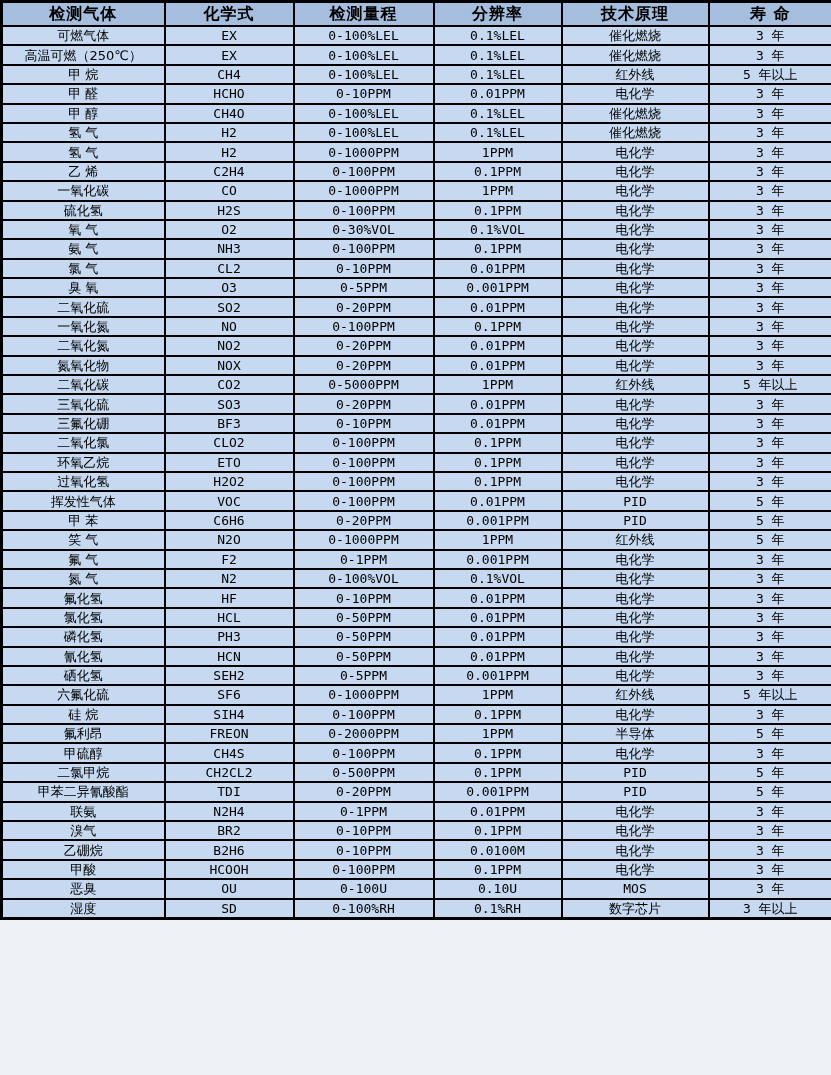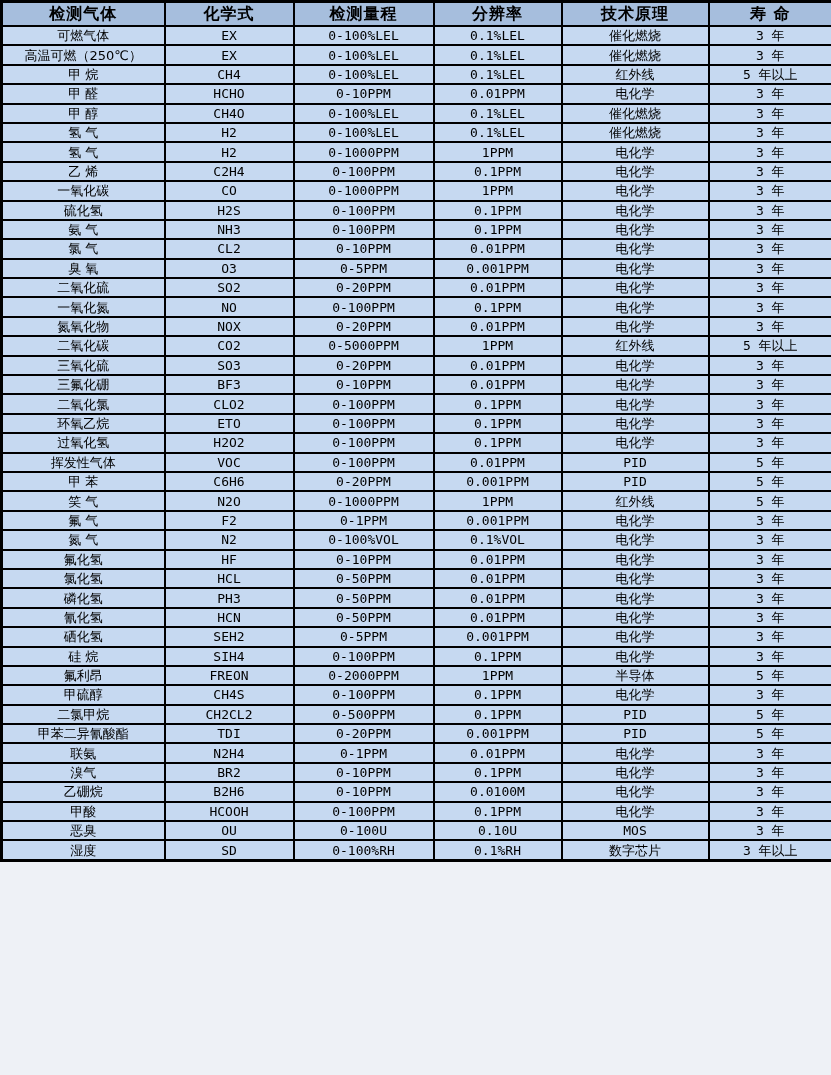--- a/index.html
+++ b/index.html
@@ -147,20 +147,28 @@
         </tr>
         <tr>
           <td class="gas-name">硫化氢</td>
           <td>H2S</td>
           <td>0-100PPM</td>
           <td>0.1PPM</td>
           <td>电化学</td>
           <td>3 年</td>
         </tr>
         <tr>
+          <td class="gas-name">氧 气</td>
+          <td>O2</td>
+          <td>0-30%VOL</td>
+          <td>0.1%VOL</td>
+          <td>电化学</td>
+          <td>3 年</td>
+        </tr>
+        <tr>
           <td class="gas-name">氨 气</td>
           <td>NH3</td>
           <td>0-100PPM</td>
           <td>0.1PPM</td>
           <td>电化学</td>
           <td>3 年</td>
         </tr>
         <tr>
           <td class="gas-name">氯 气</td>
           <td>CL2</td>
@@ -187,20 +195,28 @@
         </tr>
         <tr>
           <td class="gas-name">一氧化氮</td>
           <td>NO</td>
           <td>0-100PPM</td>
           <td>0.1PPM</td>
           <td>电化学</td>
           <td>3 年</td>
         </tr>
         <tr>
+          <td class="gas-name">二氧化氮</td>
+          <td>NO2</td>
+          <td>0-20PPM</td>
+          <td>0.01PPM</td>
+          <td>电化学</td>
+          <td>3 年</td>
+        </tr>
+        <tr>
           <td class="gas-name">氮氧化物</td>
           <td>NOX</td>
           <td>0-20PPM</td>
           <td>0.01PPM</td>
           <td>电化学</td>
           <td>3 年</td>
         </tr>
         <tr>
           <td class="gas-name">二氧化碳</td>
           <td>CO2</td>
@@ -321,20 +337,28 @@
           <td>电化学</td>
           <td>3 年</td>
         </tr>
         <tr>
           <td class="gas-name">硒化氢</td>
           <td>SEH2</td>
           <td>0-5PPM</td>
           <td>0.001PPM</td>
           <td>电化学</td>
           <td>3 年</td>
+        </tr>
+        <tr>
+          <td class="gas-name">六氟化硫</td>
+          <td>SF6</td>
+          <td>0-1000PPM</td>
+          <td>1PPM</td>
+          <td>红外线</td>
+          <td>5 年以上</td>
         </tr>
         <tr>
           <td class="gas-name">硅 烷</td>
           <td>SIH4</td>
           <td>0-100PPM</td>
           <td>0.1PPM</td>
           <td>电化学</td>
           <td>3 年</td>
         </tr>
         <tr>

